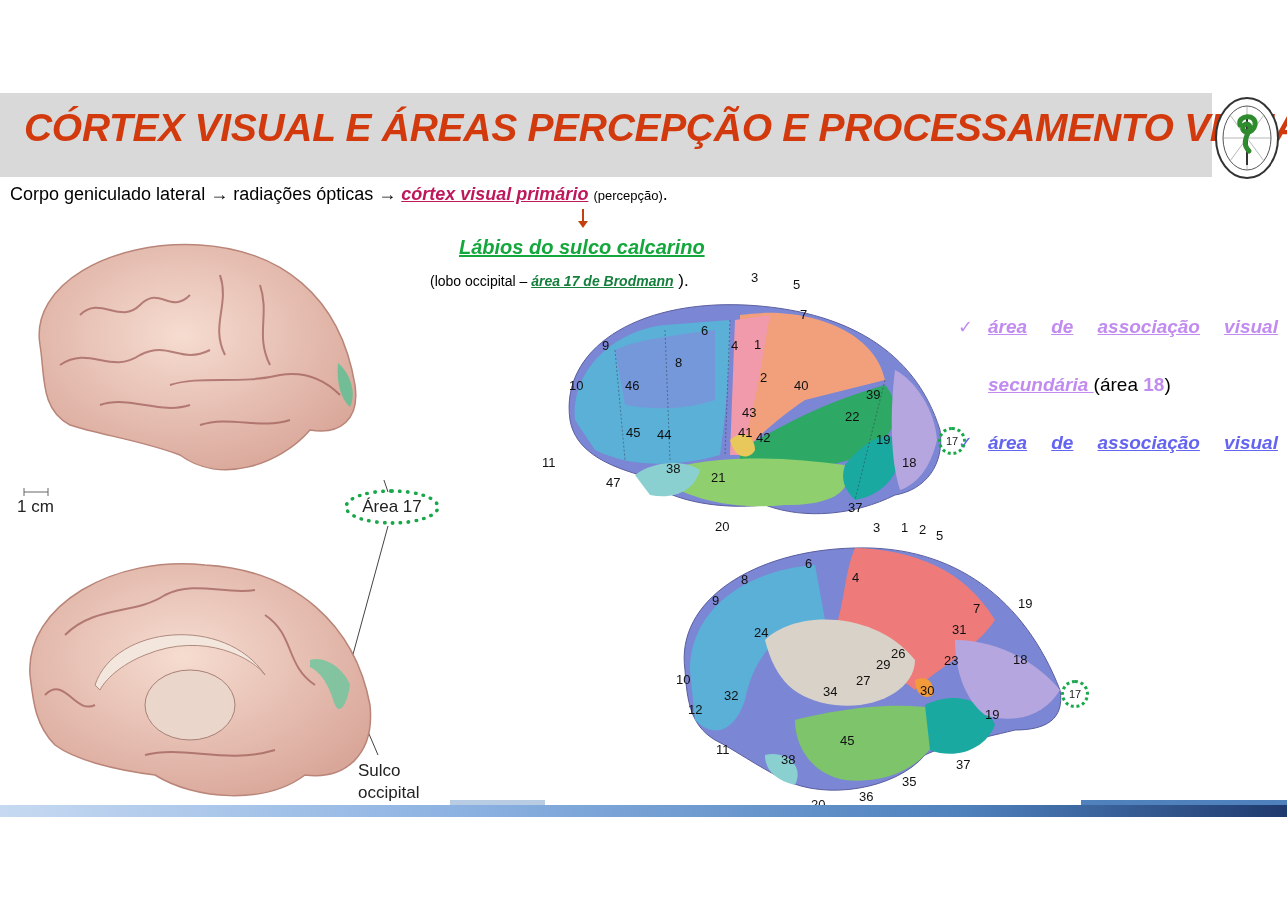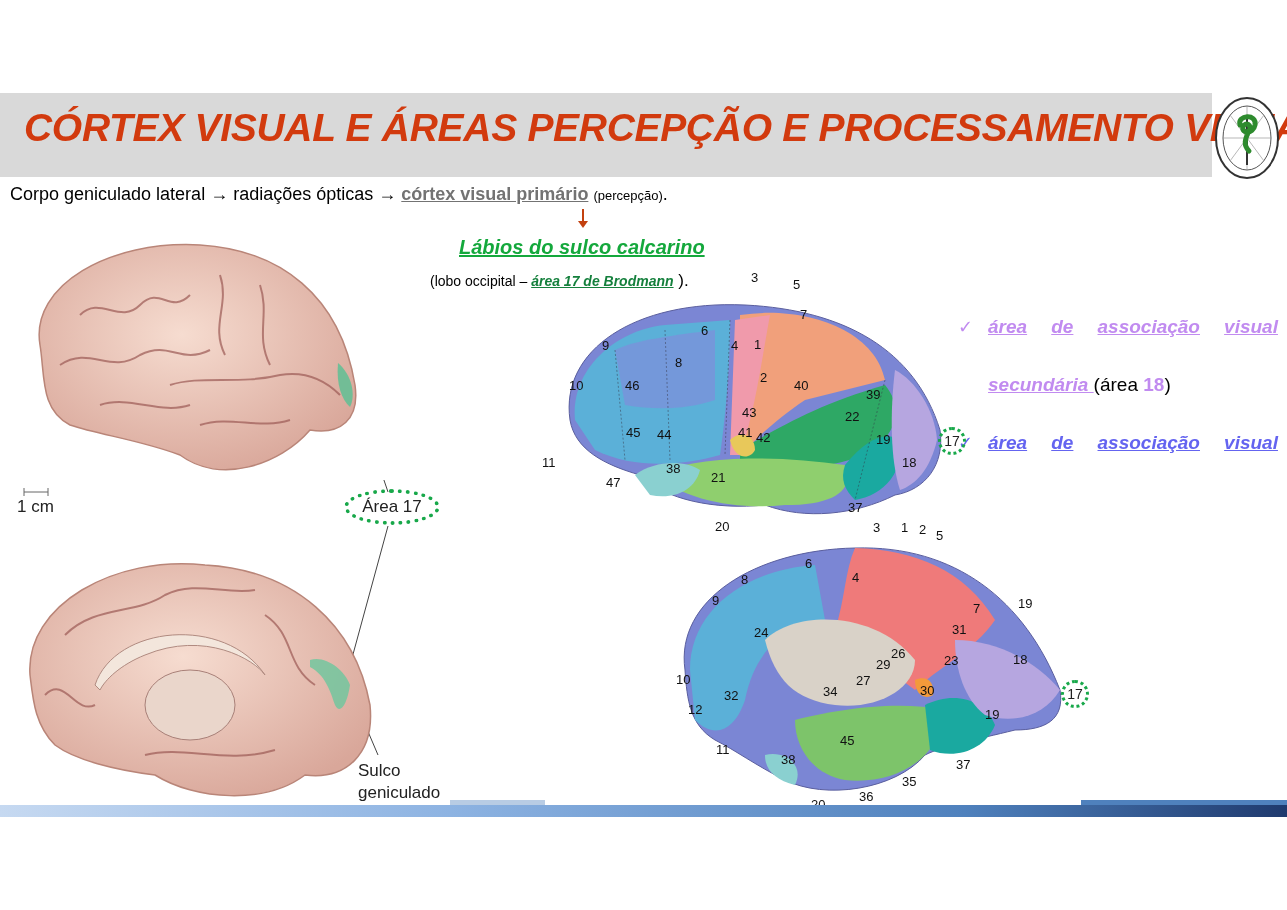--- a/index.html
+++ b/index.html
@@ -1,42 +1,42 @@
 <!DOCTYPE html>
 <html><head>
 <meta charset="utf-8">
 <style>
   html, body { margin:0; padding:0; }
   body { width:1287px; height:910px; background:#ffffff; position:relative; overflow:hidden; font-family:"Liberation Sans", sans-serif; color:#000; }
   .title-bar { position:absolute; left:0; top:93px; width:1212px; height:84px; background:#d9d9d9; }
   .title { position:absolute; left:24px; top:106px; font-family:"Liberation Sans", sans-serif; font-style:italic; font-weight:bold; font-size:39px; color:#d23a0e; letter-spacing:-0.3px; white-space:nowrap; }
   .logo { position:absolute; left:1213px; top:95px; width:68px; height:86px; }
   .flow { position:absolute; left:10px; top:184px; font-size:18px; white-space:nowrap; }
-  .flow .hl { color:#737373; font-weight:bold; text-decoration:underline; }
+  .flow .hl { color:#be185d; font-weight:bold; font-style:italic; text-decoration:underline; }
   .flow .small { font-size:13px; }
   .arrow-down { position:absolute; left:582px; top:209px; width:2px; height:15px; background:#c3410f; }
   .arrow-down::after { content:""; position:absolute; left:-4px; top:12px; border-left:5px solid transparent; border-right:5px solid transparent; border-top:7px solid #c3410f; }
   .labios { position:absolute; left:459px; top:236px; font-size:20px; font-weight:bold; font-style:italic; color:#14a83c; text-decoration:underline; white-space:nowrap; }
   .lobo { position:absolute; left:430px; top:271px; font-size:14px; white-space:nowrap; }
   .lobo .hl { color:#15803d; font-weight:bold; font-style:italic; text-decoration:underline; }
   .lobo .big { font-size:17px; }
   .right-list { position:absolute; left:958px; top:298px; width:320px; font-size:19px; }
   .right-list .head { margin-bottom:26px; }
   .item { position:relative; padding-left:30px; line-height:58px; }
   .item .check { position:absolute; left:0; top:0; font-size:18px; }
   .item .line1 { display:flex; justify-content:space-between; font-weight:bold; font-style:italic; text-decoration:underline; }
   .c-sec { color:#c18bf0; }
   .c-ter { color:#6464f0; }
   .num-sec { color:#c18bf0; font-weight:bold; }
   .num-ter { color:#6464f0; font-weight:bold; }
   .link-it { font-weight:bold; font-style:italic; text-decoration:underline; }
   .fig { position:absolute; }
   .fig-label { position:absolute; font-size:17px; color:#222; white-space:nowrap; }
   .area17 { position:absolute; left:344px; top:489px; width:96px; height:36px; border:4px dotted #18a84a; border-radius:50%; box-sizing:border-box; text-align:center; line-height:28px; font-size:17px; color:#222; }
-  .ring17 { position:absolute; width:28px; height:28px; border:3px dotted #18a84a; border-radius:50%; box-sizing:border-box; font-size:14px; text-align:center; line-height:22px; color:#222; }
+  .ring17 { position:absolute; width:28px; height:28px; border:3px dotted #18a84a; border-radius:50%; box-sizing:border-box; font-size:11px; text-align:center; line-height:22px; color:#222; }
   .bnum { position:absolute; font-size:13px; color:#111; }
   .footer { position:absolute; left:0; top:805px; width:1287px; height:12px; background:linear-gradient(to right, #c6d9f1 0%, #8db3e2 35%, #4f81bd 75%, #1f3a6e 100%); }
   .footer .tab1 { position:absolute; left:450px; top:-5px; width:95px; height:5px; background:#b8cce4; }
   .footer .tab2 { position:absolute; left:1081px; top:-5px; width:206px; height:5px; background:#4f81bd; }
 </style>
 </head>
 <body>
 
 <div class="title-bar"></div>
 <div class="title">CÓRTEX VISUAL E ÁREAS PERCEPÇÃO E PROCESSAMENTO VISUAL</div>
@@ -127,21 +127,21 @@
   <ellipse cx="165" cy="150" rx="45" ry="35" fill="#ead6cb" stroke="#a88078"></ellipse>
   <g fill="none" stroke="#9c5a55" stroke-width="2" opacity="0.7">
     <path d="M40 80 C70 50 110 60 140 40 C170 25 200 40 230 35"></path>
     <path d="M20 140 C40 120 50 160 70 150"></path>
     <path d="M240 60 C270 80 260 110 290 130"></path>
     <path d="M120 200 C160 190 200 210 250 195"></path>
   </g>
   <path d="M285 105 C300 100 320 115 325 130 C322 150 315 160 310 150 C305 135 300 120 285 112 Z" fill="#6cc79e" opacity="0.8"></path>
 </svg>
 <div class="fig-label" style="left:358px;top:761px">Sulco</div>
-<div class="fig-label" style="left:358px;top:783px">geniculado</div>
+<div class="fig-label" style="left:358px;top:783px">occipital</div>
 
 <svg class="fig" style="left:555px;top:290px" width="390" height="240">
   <path d="M15 130 C5 60 80 10 190 15 C290 20 360 60 385 140 C390 175 370 200 340 205 C300 225 250 230 210 215 C160 220 110 210 85 185 C50 175 20 160 15 130 Z" fill="#7b86d4" stroke="#5a5e9e"></path>
   <path d="M20 130 C15 80 60 40 110 35 L175 30 C175 80 170 130 165 165 C130 175 80 180 40 160 Z" fill="#5bb0d8"></path>
   <path d="M60 60 C80 50 120 45 160 40 L160 110 C130 120 100 120 70 115 Z" fill="#7f8fdc" opacity="0.7"></path>
   <path d="M185 25 C250 15 320 40 330 90 L250 110 C220 130 200 150 185 165 Z" fill="#f1a07b"></path>
   <path d="M180 30 L215 25 C205 80 200 120 185 165 L175 165 Z" fill="#f09aab"></path>
   <path d="M185 160 C220 140 260 115 330 95 C350 120 340 140 320 160 C290 175 240 185 185 175 Z" fill="#2ea865"></path>
   <path d="M100 185 C140 165 220 165 290 175 C300 200 280 215 230 215 C180 220 130 210 100 185 Z" fill="#8fcf6e"></path>
   <path d="M80 185 C100 170 130 170 145 180 C140 200 120 210 95 205 Z" fill="#8ad0d0"></path>

